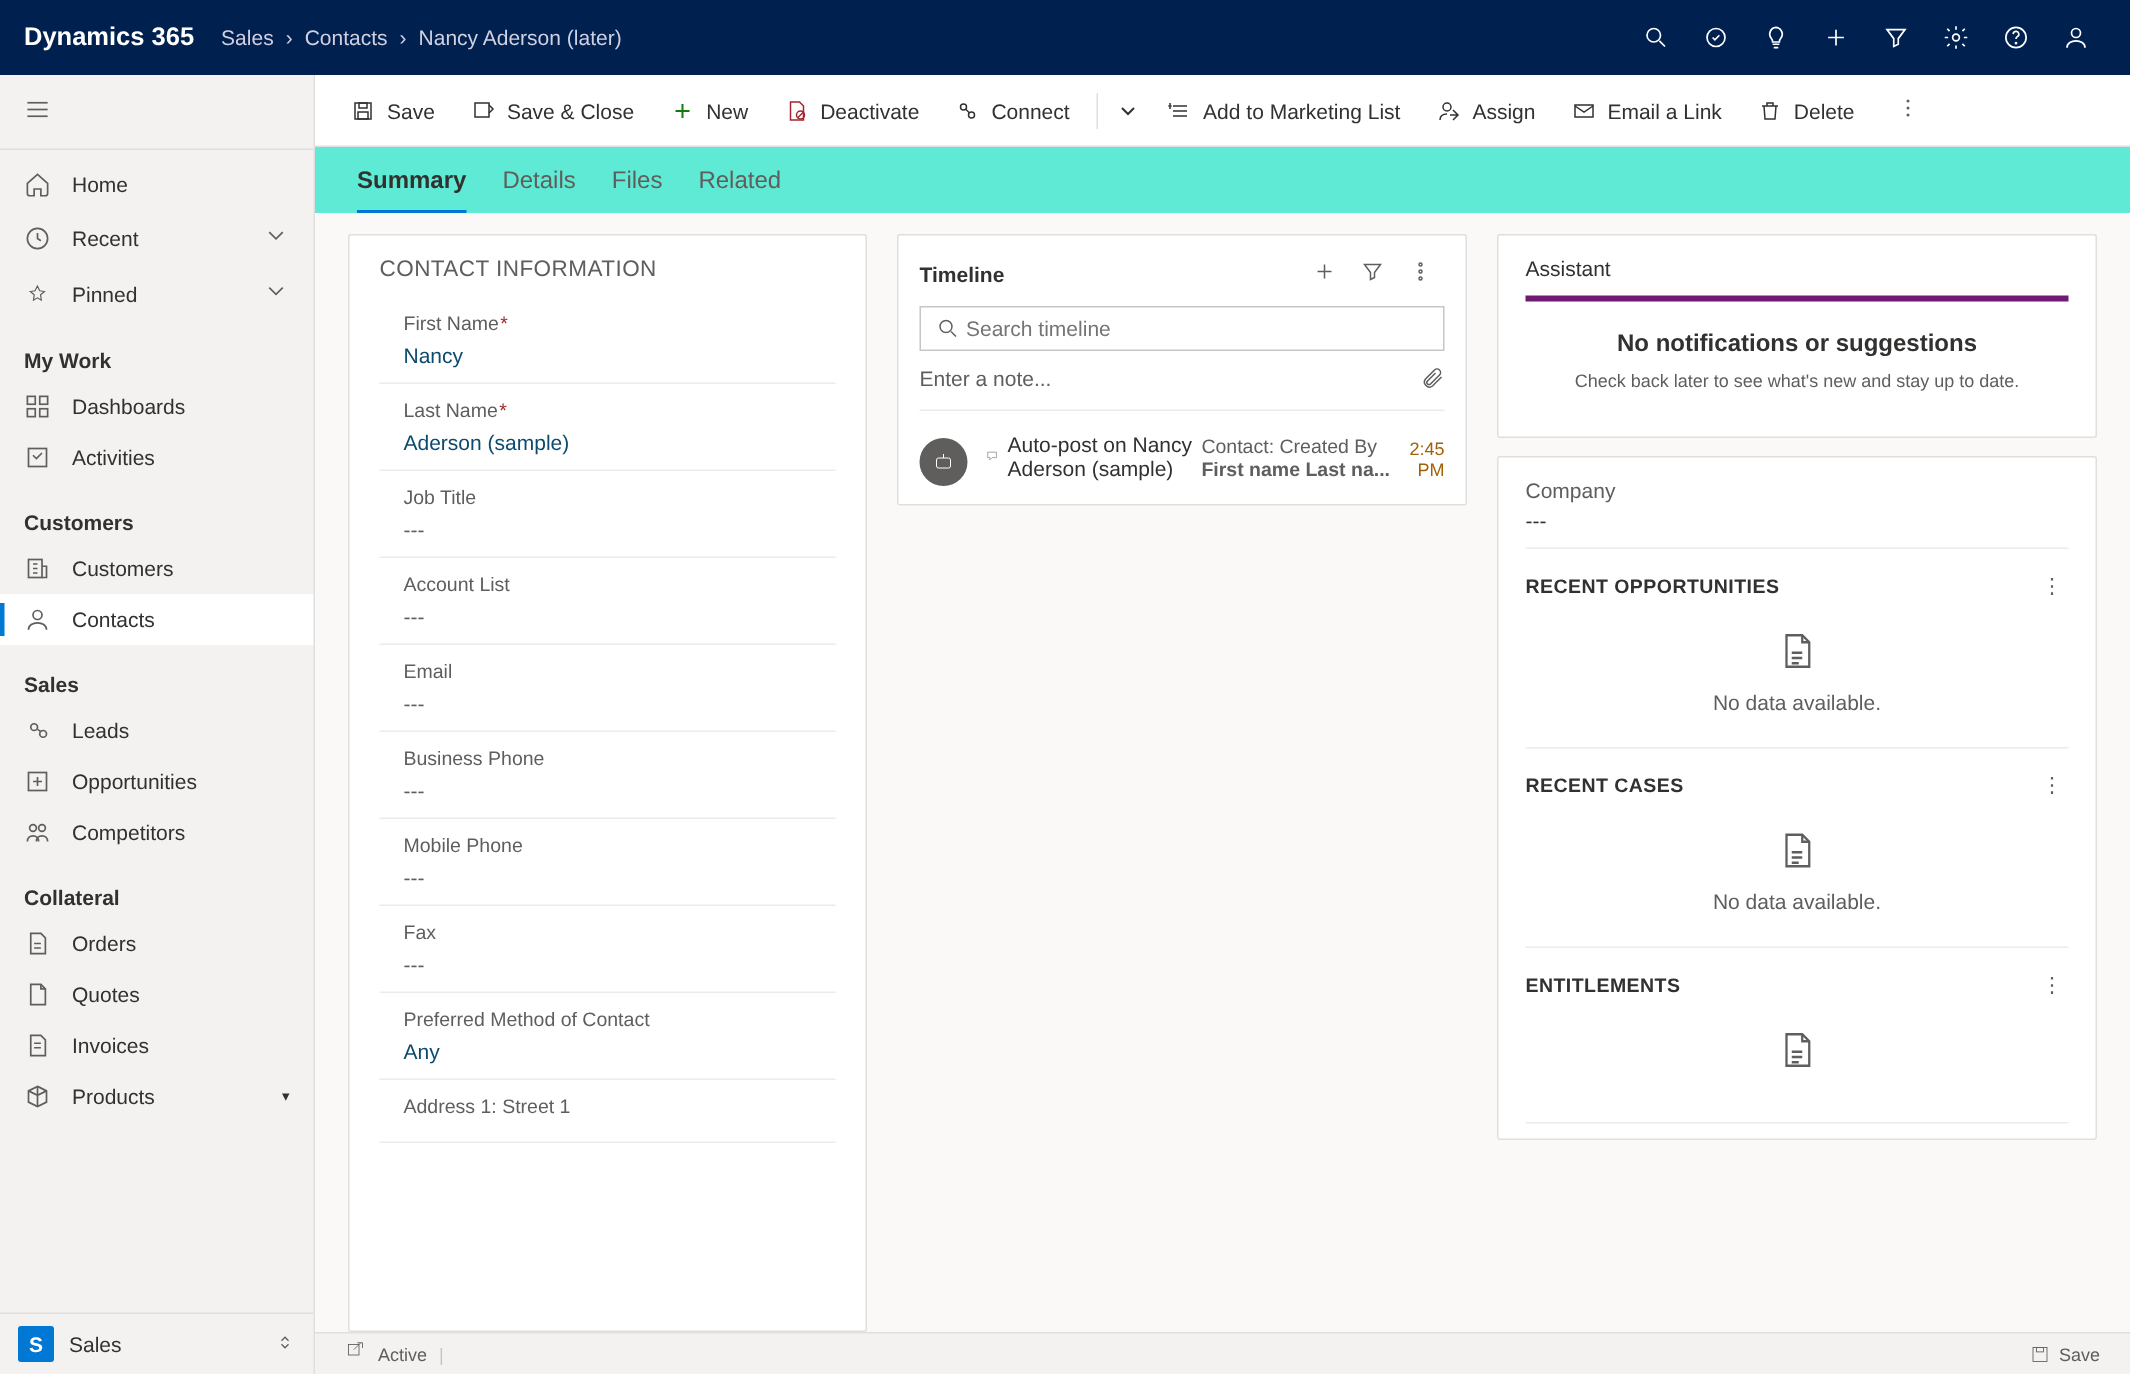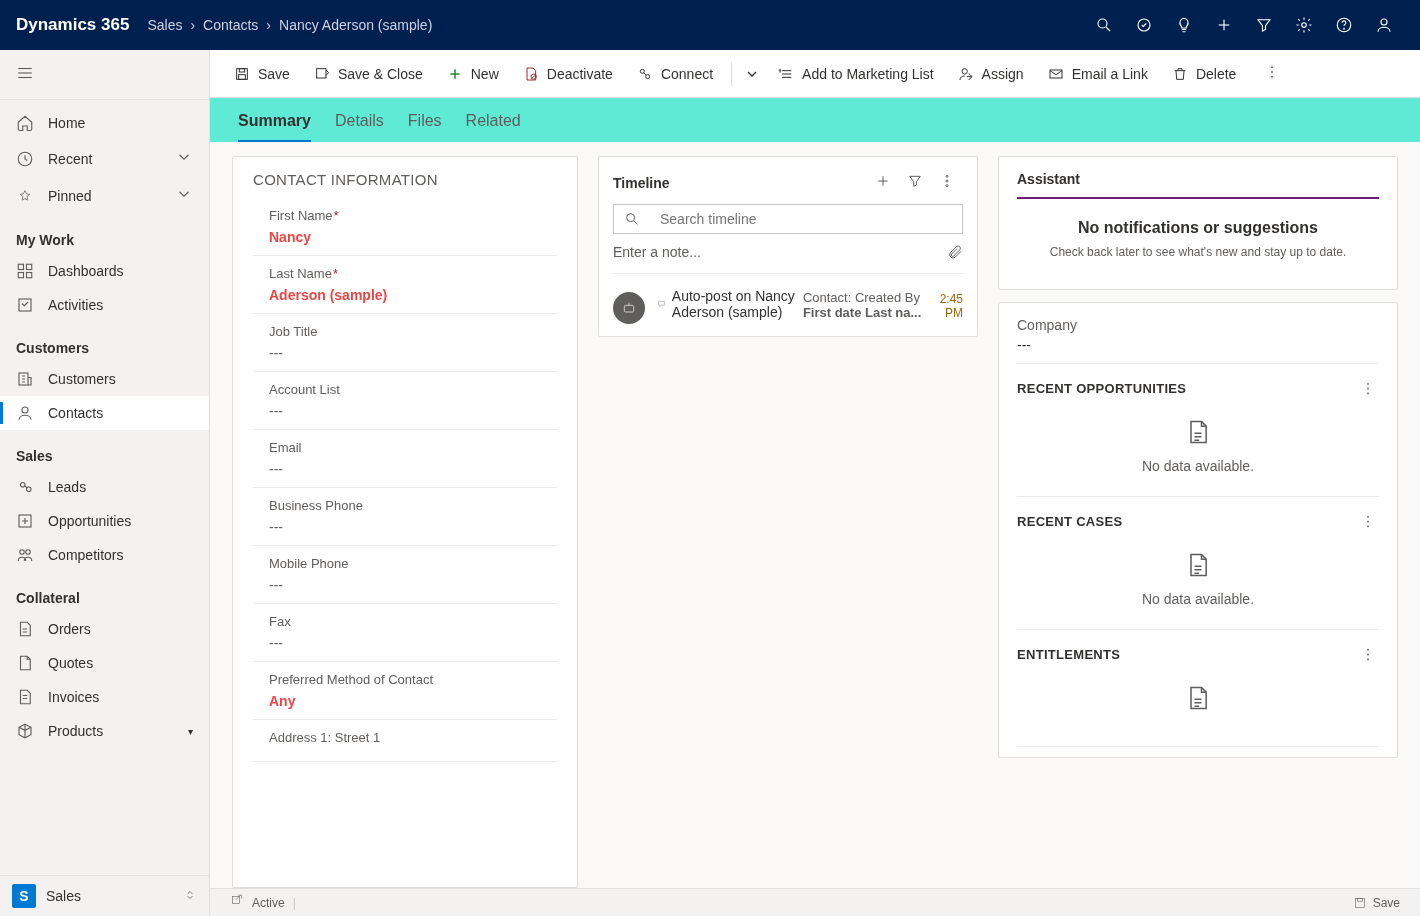--- a/index.html
+++ b/index.html
@@ -52,48 +52,48 @@
 
 .card { background:#fff; border:1px solid #e1dfdd; border-radius:2px; }
 
 
 .col1 { width: 346px; display:flex; flex-direction:column; }
 .col1 .card { flex:1; overflow-y:auto; padding: 14px 20px; }
 .section-title { font-size:15px; color:#605e5c; letter-spacing:0.3px; margin-bottom:10px; }
 .field { border-bottom:1px solid #edebe9; padding: 10px 0 10px 16px; cursor:pointer; }
 .field .label { font-size:13px; color:#605e5c; margin-bottom:6px; }
 .field .label .req { color:#a4262c; margin-left:1px; }
-.field .value { font-size:14px; color:#ef4444; font-weight:700; }
+.field .value { font-size:14px; color:#0c4a6e; font-weight:400; }
 .field .value.empty { color:#605e5c; font-weight:400; }
 
 
 .col2 { width: 380px; }
 .col2 .card { padding: 12px 14px; }
 .tl-head { display:flex; align-items:center; }
 .tl-head .title { font-weight:600; font-size:14px; }
 .tl-head .sp { flex:1; }
 .tl-head .ic { padding:4px 8px; cursor:pointer; }
 .tl-head svg { width:16px; height:16px; stroke:#605e5c; fill:none; stroke-width:1.5; }
-.tl-search { margin-top:8px; border:1px solid #c8c6c4; display:flex; align-items:center; padding:6px 10px; gap:20px; }
+.tl-search { margin-top:8px; border:1px solid #c8c6c4; display:flex; align-items:center; padding:6px 10px; gap:4px; }
 .tl-search input { border:none; outline:none; flex:1; font-size:14px; }
 .tl-note { margin-top:10px; border-bottom:1px solid #edebe9; display:flex; align-items:flex-start; padding-bottom:10px; }
 .tl-note .ph { color:#605e5c; font-size:14px; flex:1; }
 .tl-item { display:flex; gap:12px; padding-top:14px; }
 .tl-item .avatar { width:32px; height:32px; border-radius:50%; background:#605e5c; display:flex; align-items:center; justify-content:center; margin-top:4px; }
 .tl-item .avatar svg { width:16px; height:16px; stroke:#fff; fill:none; }
 .tl-item .body { flex:1; }
 .tl-item .line1 { display:flex; gap:6px; align-items:center; font-size:14px; }
 .tl-item .line1 svg { width:16px; height:16px; stroke:#605e5c; fill:none; }
 .tl-item .line2 { color:#605e5c; font-size:13px; margin-top:2px; }
 .tl-item .time { color:#a16207; font-size:12px; text-align:right; margin-top:4px; }
 
 
 .col3 { flex:1; display:flex; flex-direction:column; gap:12px; overflow-y:auto; }
 .assist { padding: 14px 18px; text-align:center; }
-.assist .atitle { text-align:left; font-weight:700; margin-bottom:10px; border-bottom:2px solid #701a75; padding-bottom:10px; }
+.assist .atitle { text-align:left; font-weight:400; margin-bottom:10px; border-bottom:4px solid #701a75; padding-bottom:10px; }
 .assist .big { font-weight:600; font-size:16px; margin:20px 0 8px; }
 .assist .small { font-size:12px; color:#605e5c; margin-bottom:16px; }
 
 .rel { padding: 10px 18px; }
 .rel .company-label { color:#605e5c; font-size:14px; padding: 4px 0; }
 .rel .company-val { padding-bottom:10px; border-bottom:1px solid #edebe9; }
 .rel-section { padding: 14px 0 0; }
 .rel-section .rhead { display:flex; align-items:center; }
 .rel-section .rtitle { font-weight:600; font-size:13px; letter-spacing:0.3px; }
 .rel-section .rsp { flex:1; }
@@ -112,21 +112,21 @@
 </style>
 </head>
 <body>
 
 <div class="header">
   <div class="brand">Dynamics 365</div>
   <span class="crumb">Sales</span>
   <span class="sep">›</span>
   <span class="crumb">Contacts</span>
   <span class="sep">›</span>
-  <span class="crumb">Nancy Aderson (sample)</span>
+  <span class="crumb">Nancy Aderson (later)</span>
   <div class="spacer"></div>
   <div class="hicon">
       <svg viewBox="0 0 24 24">
         <circle cx="10" cy="10" r="6"></circle>
         <line x1="15" y1="15" x2="20" y2="20"></line>
       </svg>
     </div>
   <div class="hicon">
       <svg viewBox="0 0 24 24">
         <circle cx="12" cy="12" r="8"></circle>
@@ -486,21 +486,21 @@
                   <path d="M12 4v4M9 14h.01M15 14h.01"></path>
                 </svg>
               </div>
             <div class="body">
               <div class="line1">
                 <svg viewBox="0 0 24 24">
                     <path d="M4 5h16v10H12l-4 4v-4H4z"></path>
                   </svg>
                 <span>Auto-post on Nancy Aderson (sample)</span>
               </div>
-              <div class="line2"><span>Contact: Created By </span><b>First date Last na...</b></div>
+              <div class="line2"><span>Contact: Created By </span><b>First name Last na...</b></div>
               <div class="time">2:45 PM</div>
             </div>
           </div>
         </div>
       </div>
 
       <div class="col3">
         <div class="card assist">
           <div class="atitle">Assistant</div>
           <div class="big">No notifications or suggestions</div>

